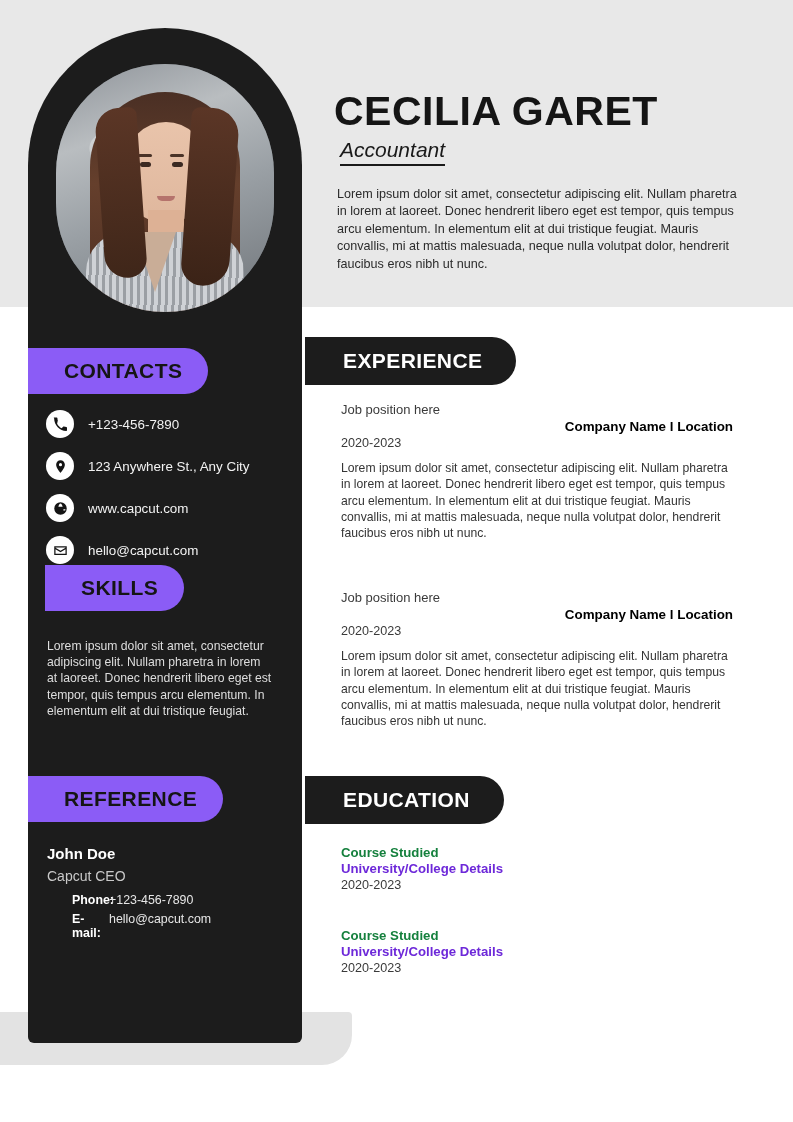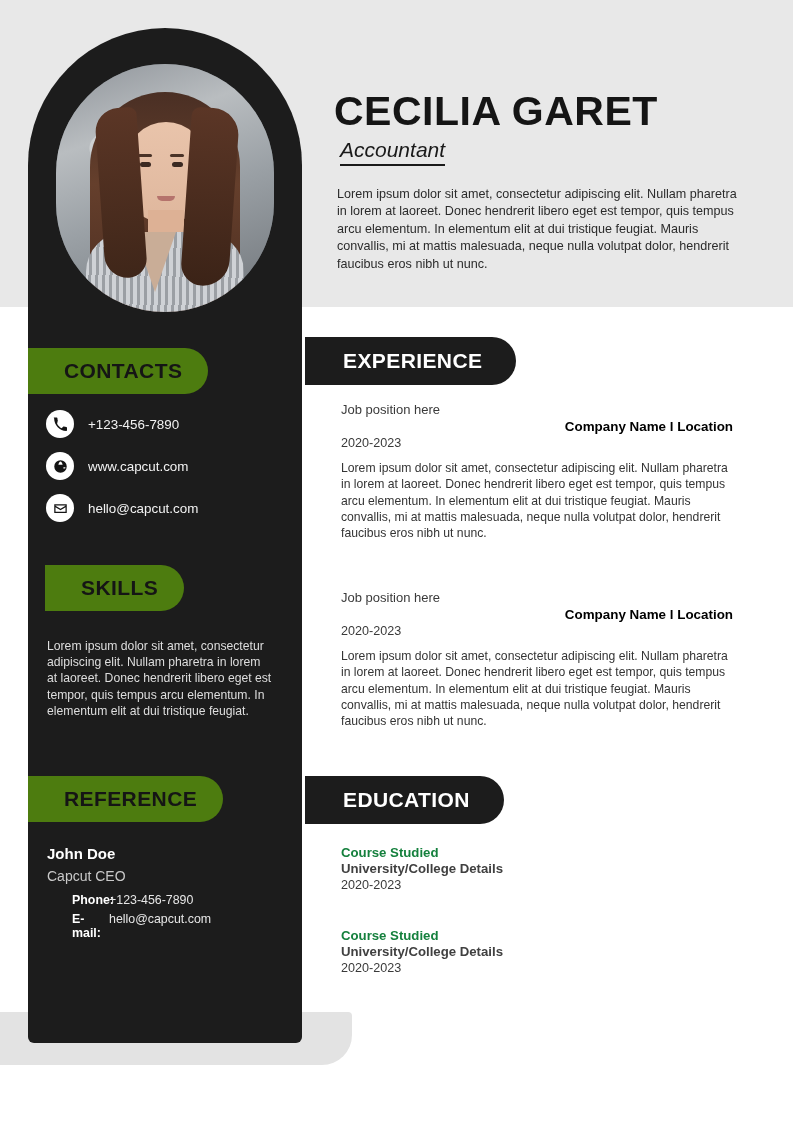--- a/index.html
+++ b/index.html
@@ -151,21 +151,21 @@
     width: 400px;
     font-size: 12.6px;
     line-height: 17.4px;
     color: #2b2b2b;
   }
 
   
   .pill-light {
     position: absolute;
     height: 46px;
-    background: #4d7c0f;
+    background: #8b5cf6;
     border-radius: 0 24px 24px 0;
     display: flex;
     align-items: center;
     padding: 0 26px 0 36px;
     left: 28px;
   }
   .pill-light span {
     font-size: 21px;
     font-weight: 800;
     letter-spacing: .4px;
@@ -235,21 +235,21 @@
   .entry .pos { font-size: 13px; color: #3a3a3a; margin-bottom: 2px; }
   .entry .comp { font-size: 13.4px; font-weight: 700; color: #000000; margin-bottom: 2px; text-align: right; }
   .entry .yr { font-size: 12.6px; color: #3a3a3a; }
   .entry .desc {
     margin-top: 10px;
     font-size: 12.2px;
     line-height: 16.3px;
     color: #343434;
   }
   .edu .line1 { font-size: 13.2px; font-weight: 700; color: #15803d; }
-  .edu .line2 { font-size: 13.2px; font-weight: 700; color: #404040; margin-top: 1px; }
+  .edu .line2 { font-size: 13.2px; font-weight: 700; color: #6d28d9; margin-top: 1px; }
   .edu .yr { font-size: 12.6px; color: #3a3a3a; margin-top: 2px; }
 </style>
 </head>
 <body>
 
 <div class="page">
 
   <div class="top-band"></div>
   <div class="bottom-shadow"></div>
 
@@ -282,20 +282,28 @@
       <span class="cicon">
         <svg viewBox="0 0 24 24">
             <path d="M6.6 10.8c1.6 3.1 4.1 5.6 7.2 7.2l2.4-2.4c.3-.3.8-.4 1.2-.3 1.2.4 2.5.6 3.8.6.7 0 1.2.5 1.2 1.2V21c0 .7-.5 1.2-1.2 1.2C10.9 22.2 1.8 13.1 1.8 1.9.8 1.2 1.3.7 2 .7h3.9c.7 0 1.2.5 1.2 1.2 0 1.3.2 2.6.6 3.8.1.4 0 .9-.3 1.2L6.6 10.8z"></path>
           </svg>
       </span>
       <span class="txt">+123-456-7890</span>
     </div>
     <div class="contact-row">
       <span class="cicon">
         <svg viewBox="0 0 24 24">
+            <path d="M12 2C8.1 2 5 5.1 5 9c0 5.2 7 13 7 13s7-7.8 7-13c0-3.9-3.1-7-7-7zm0 9.5A2.5 2.5 0 1 1 12 6.5a2.5 2.5 0 0 1 0 5z"></path>
+          </svg>
+      </span>
+      <span class="txt">123 Anywhere St., Any City</span>
+    </div>
+    <div class="contact-row">
+      <span class="cicon">
+        <svg viewBox="0 0 24 24">
             <path d="M12 2a10 10 0 1 0 0 20 10 10 0 0 0 0-20zm0 2c1.3 0 2.9 2.2 3.4 5H8.6C9.1 6.2 10.7 4 12 4zM4.3 11h3.2c0-.7.1-1.4.2-2H4.8c-.3.6-.4 1.3-.5 2zm0 2c.1.7.2 1.4.5 2h2.9c-.1-.6-.2-1.3-.2-2H4.3zm4.3 4c.5 2.8 2.1 5 3.4 5s2.9-2.2 3.4-5H8.6zm7.9-2c.1-.6.2-1.3.2-2h3.2c-.1.7-.2 1.4-.5 2h-2.9zm.2-4c0 .7-.1 1.4-.2 2h2.9c.3-.6.4-1.3.5-2h-3.2z"></path>
           </svg>
       </span>
       <span class="txt">www.capcut.com</span>
     </div>
     <div class="contact-row">
       <span class="cicon">
         <svg viewBox="0 0 24 24">
             <path d="M2 5h20v14H2V5zm2 2v.4l8 5 8-5V7H4zm16 10V9.9l-8 5-8-5V17h16z"></path>
           </svg>

